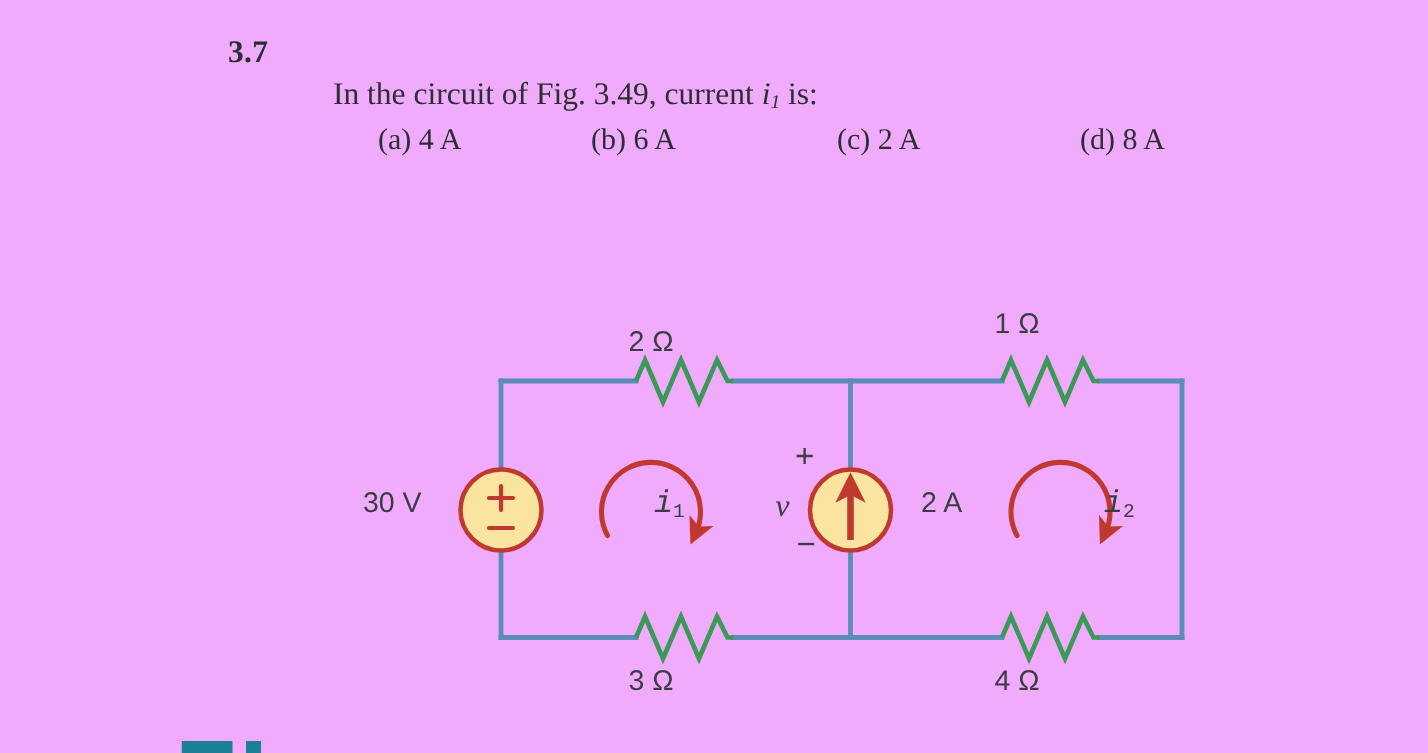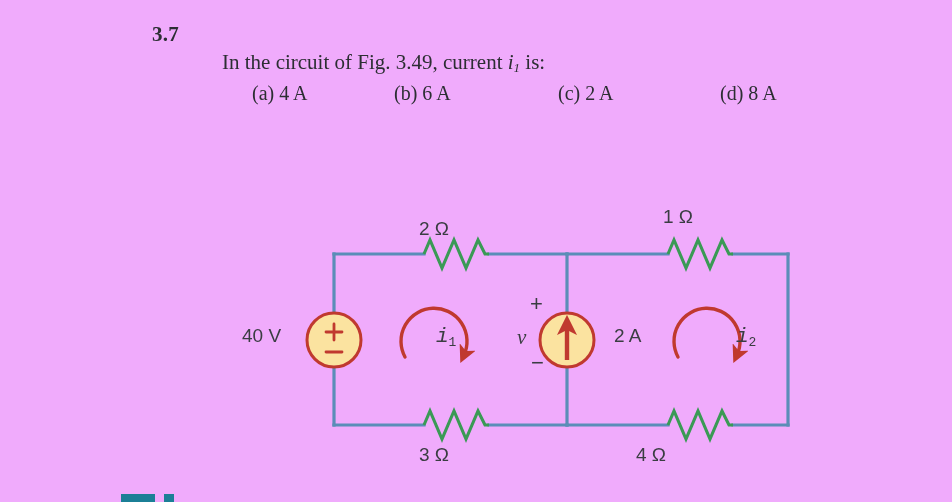--- a/index.html
+++ b/index.html
@@ -86,21 +86,21 @@
   .lbl {
     position: absolute;
     font-family: "Liberation Sans", sans-serif;
     font-size: 19px;
     color: #3a3d42;
     white-space: nowrap;
   }
   .lbl-r2  { left: 419px; top: 206px; margin-top: 12px; }
   .lbl-r1  { left: 663px; top: 206px; }
   .lbl-r3  { left: 419px; top: 444px; text-align: right; }
-  .lbl-r4  { left: 636px; top: 444px; }
+  .lbl-r4  { left: 663px; top: 444px; }
   .lbl-20v { left: 242px; top: 325px; }
   .lbl-2a  { left: 598px; top: 325px; margin-left: 16px; }
 
   .lbl-v {
     position: absolute;
     left: 517px;
     top: 325px;
     font-family: "Liberation Serif", serif;
     font-style: italic;
     font-size: 21px;
@@ -232,21 +232,21 @@
       <path d="M 405 357 A 33 33 0 1 1 464 355" marker-end="url(#meshArrow)"></path>
       <path d="M 678 357 A 33 33 0 1 1 737 355" marker-end="url(#meshArrow)"></path>
     </g>
   </svg>
 
   <div class="lbl lbl-r2">2 Ω</div>
   <div class="lbl lbl-r1">1 Ω</div>
   <div class="lbl lbl-r3">3 Ω</div>
   <div class="lbl lbl-r4">4 Ω</div>
 
-  <div class="lbl lbl-20v">40 V</div>
+  <div class="lbl lbl-20v">30 V</div>
   <div class="lbl lbl-2a">2 A</div>
 
   <div class="lbl-v">v</div>
   <div class="sign sign-plus">+</div>
   <div class="sign sign-minus">−</div>
 
   <div class="mesh-lbl mesh-i1">
     <span>i</span><sub>1</sub>
   </div>
   <div class="mesh-lbl mesh-i2">

